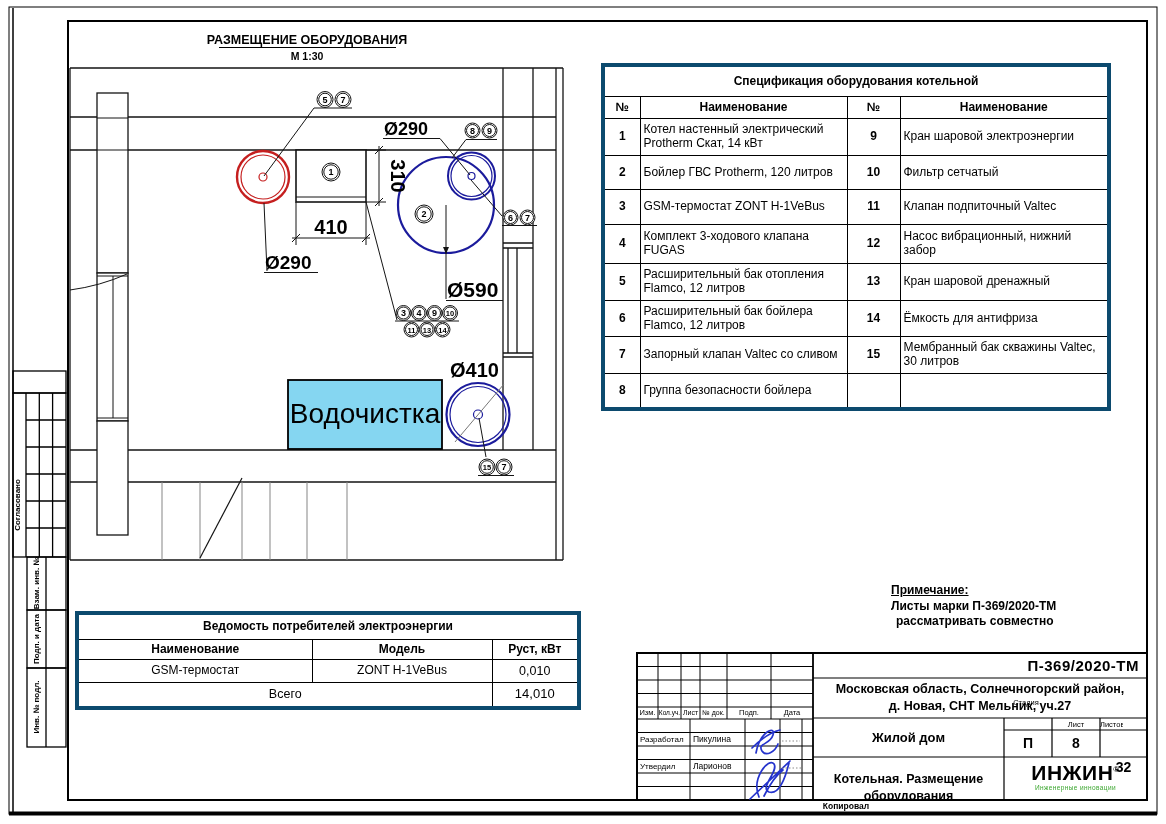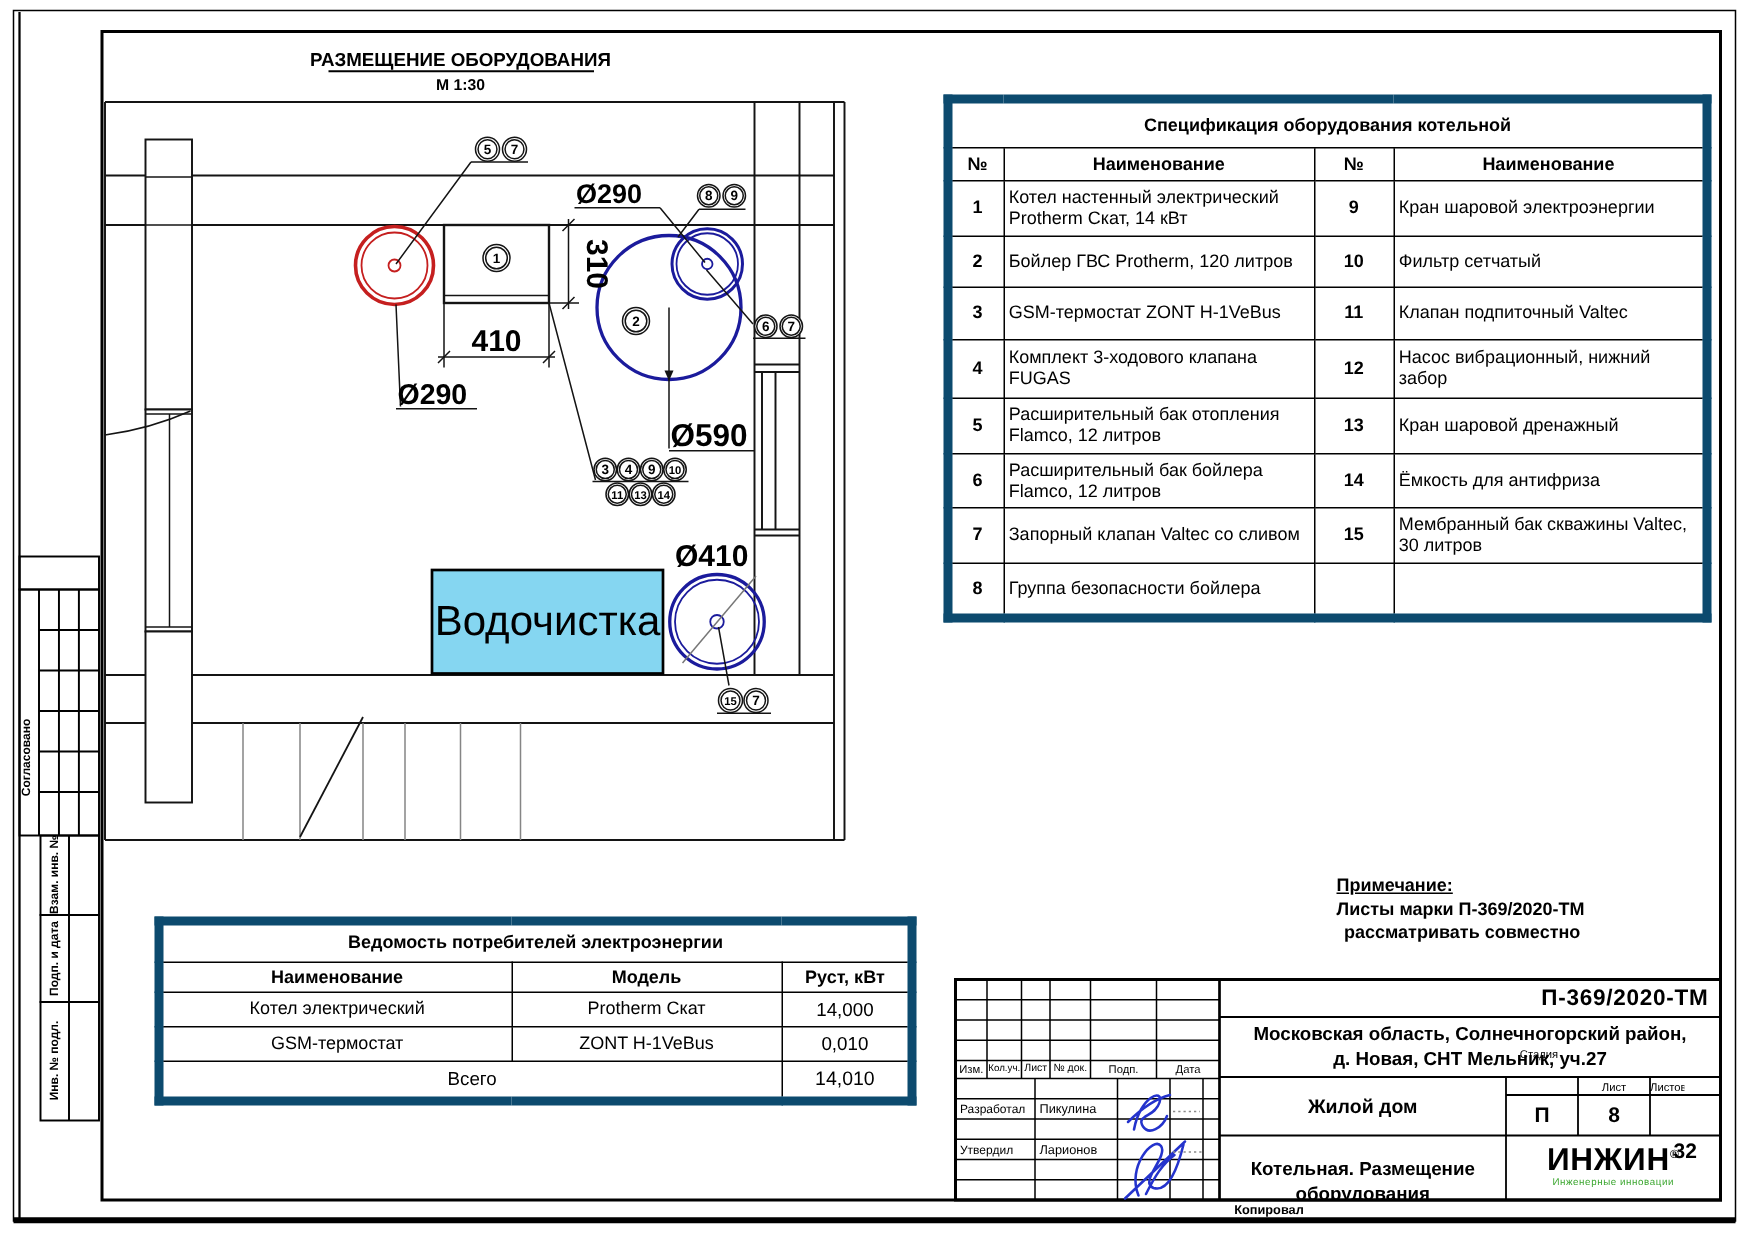--- a/index.html
+++ b/index.html
@@ -1,21 +1,21 @@
 <!DOCTYPE html>
 <html><head>
 <meta charset="utf-8">
 <style>
   html,body{margin:0;padding:0;background:#fff;}
   body{width:1166px;height:824px;position:relative;font-family:"Liberation Sans",sans-serif;color:#000;overflow:hidden;}
   #sheet-svg{position:absolute;left:0;top:0;}
   svg text{font-family:"Liberation Sans",sans-serif;fill:#000;}
   .abs{position:absolute;box-sizing:border-box;}
   
-  .sheet-table{border-collapse:collapse;table-layout:fixed;border:6px solid #0c4a6e;background:#fff;margin-left:28px;}
+  .sheet-table{border-collapse:collapse;table-layout:fixed;border:4px solid #0c4a6e;background:#fff;}
   .sheet-table td{border:1.4px solid #000;padding:0 3px;overflow:hidden;vertical-align:middle;font-size:12px;line-height:1.15;}
   .t-title{font-weight:bold;text-align:center;font-size:12.5px;}
   .t-head{font-weight:bold;text-align:center;font-size:12px;}
   .t-num{font-weight:bold;text-align:center;}
   .t-name{text-align:left;}
   .t-val{text-align:center;}
   
   .note-line{font-size:12px;line-height:15.5px;font-weight:600;}
   .note-title{text-decoration:underline;font-weight:bold;}
   
@@ -297,25 +297,20 @@
   <tbody>
       <tr>
         <td colspan="3" class="t-title" style="height:24px">Ведомость потребителей электроэнергии</td>
       </tr>
   <tr>
     <td class="t-head" style="height:19px">Наименование</td>
     <td class="t-head">Модель</td>
     <td class="t-head">Руст, кВт</td>
   </tr>
   <tr>
-    <td class="t-val" style="height:22px">Котел электрический</td>
-    <td class="t-val">Protherm Скат</td>
-    <td class="t-val" style="font-size:12.5px">14,000</td>
-  </tr>
-  <tr>
     <td class="t-val" style="height:22px">GSM-термостат</td>
     <td class="t-val">ZONT H-1VeBus</td>
     <td class="t-val" style="font-size:12.5px">0,010</td>
   </tr>
   <tr>
     <td colspan="2" class="t-val" style="height:23px;font-size:12.5px">Всего</td>
     <td class="t-val" style="font-size:13px">14,010</td>
   </tr>
 </tbody>
   </table>

